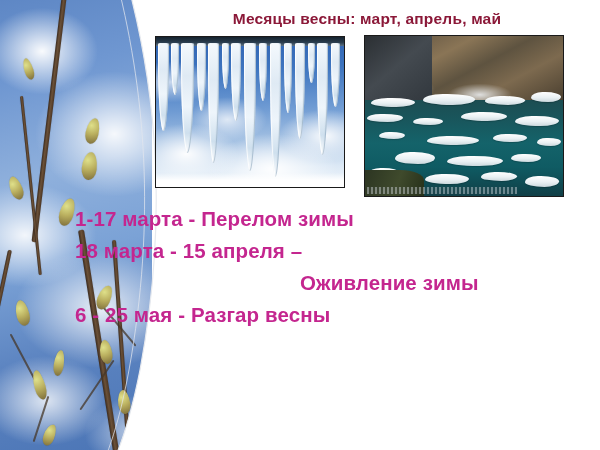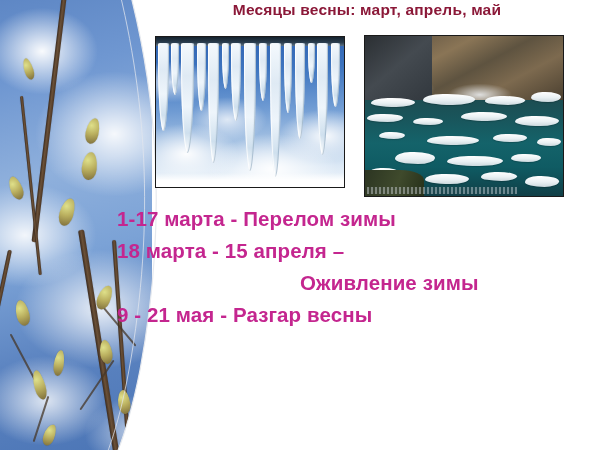--- a/index.html
+++ b/index.html
@@ -64,21 +64,21 @@
     top: -30px;
     width: 140px;
     height: 510px;
     pointer-events: none;
   }
 
   
   #title {
     position: absolute;
     left: 152px;
-    top: 1px;
+    top: 10px;
     width: 430px;
     text-align: center;
     font-size: 15.5px;
     font-weight: bold;
     color: #8b1838;
     letter-spacing: 0.2px;
     white-space: nowrap;
   }
 
   
@@ -174,21 +174,21 @@
     top: 203px;
     width: 600px;
     color: #c4268f;
     font-size: 20.5px;
     font-weight: bold;
     line-height: 32px;
     letter-spacing: 0.1px;
     white-space: nowrap;
   }
   #text-block .line {
-    padding-left: 117px;
+    padding-left: 75px;
   }
   #text-block .line.ind-sneg { padding-left: 341px; }
   #text-block .line.ind-oziv { padding-left: 300px; }
 </style>
 </head>
 <body>
 
 <div id="slide">
 
   <div id="left-photo">
@@ -275,16 +275,16 @@
     <div class="floe" style="left:160px; top:140px; width:34px; height:11px;"></div>
 
     <div class="if-shore"></div>
     <div class="if-watermark"></div>
   </div>
 
   <div id="text-block">
     <div class="line">1-17 марта - Перелом зимы</div>
     <div class="line">18 марта - 15 апреля –</div>
     <div class="line ind-oziv">Оживление зимы</div>
-    <div class="line">9 - 21 мая  -   Разгар весны</div>
+    <div class="line">6 - 25 мая  -   Разгар весны</div>
   </div>
 
 </div>
 
 </body></html>

